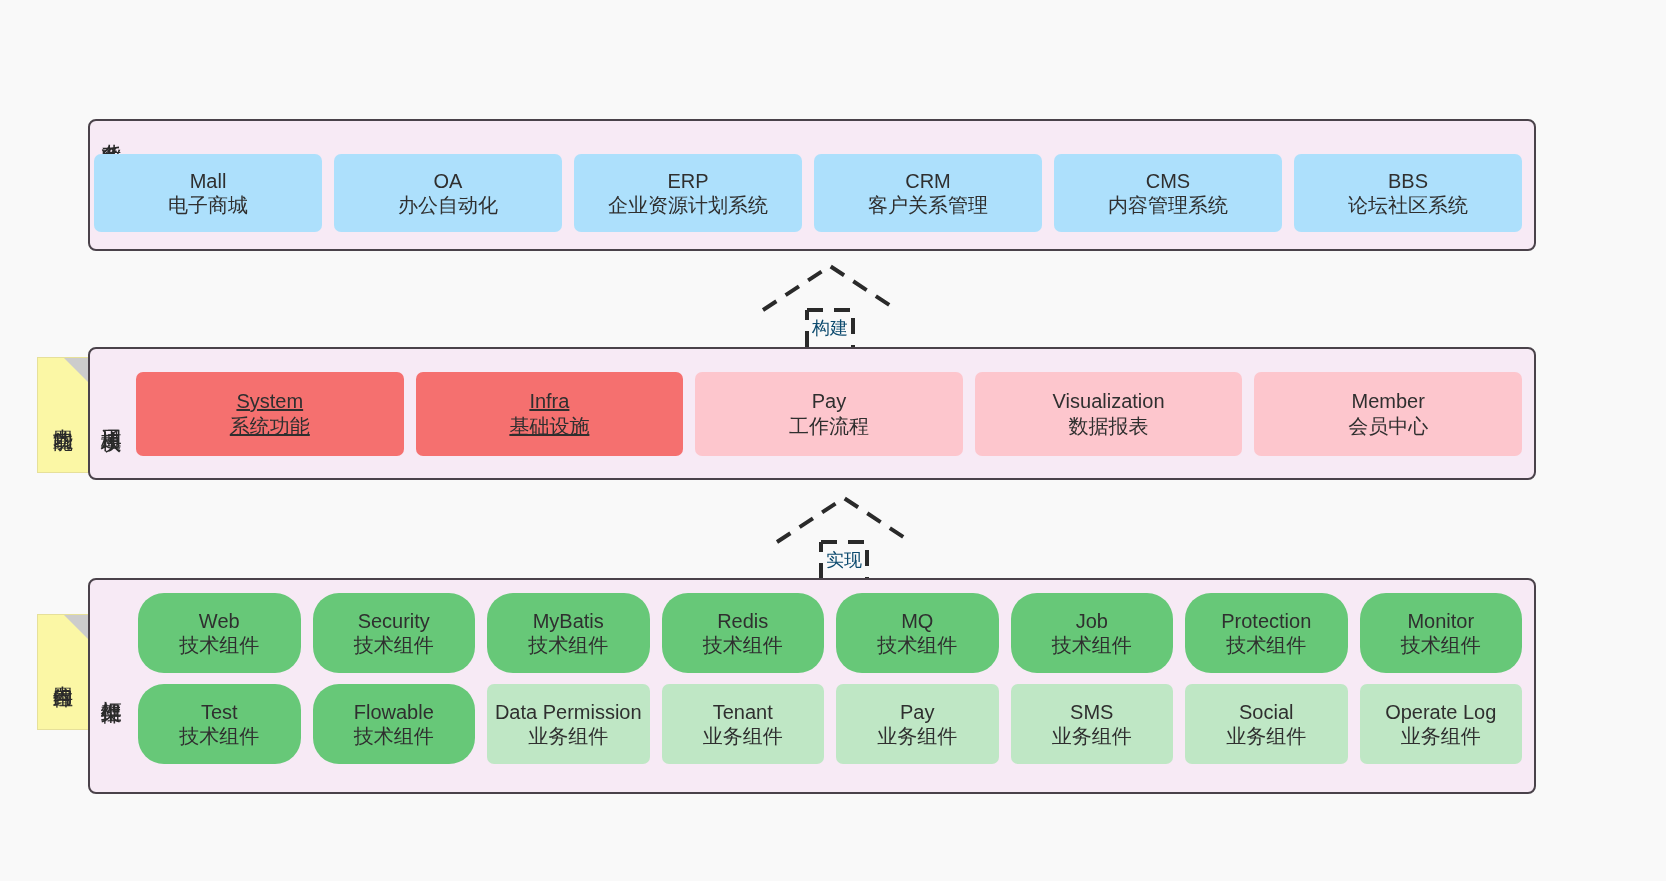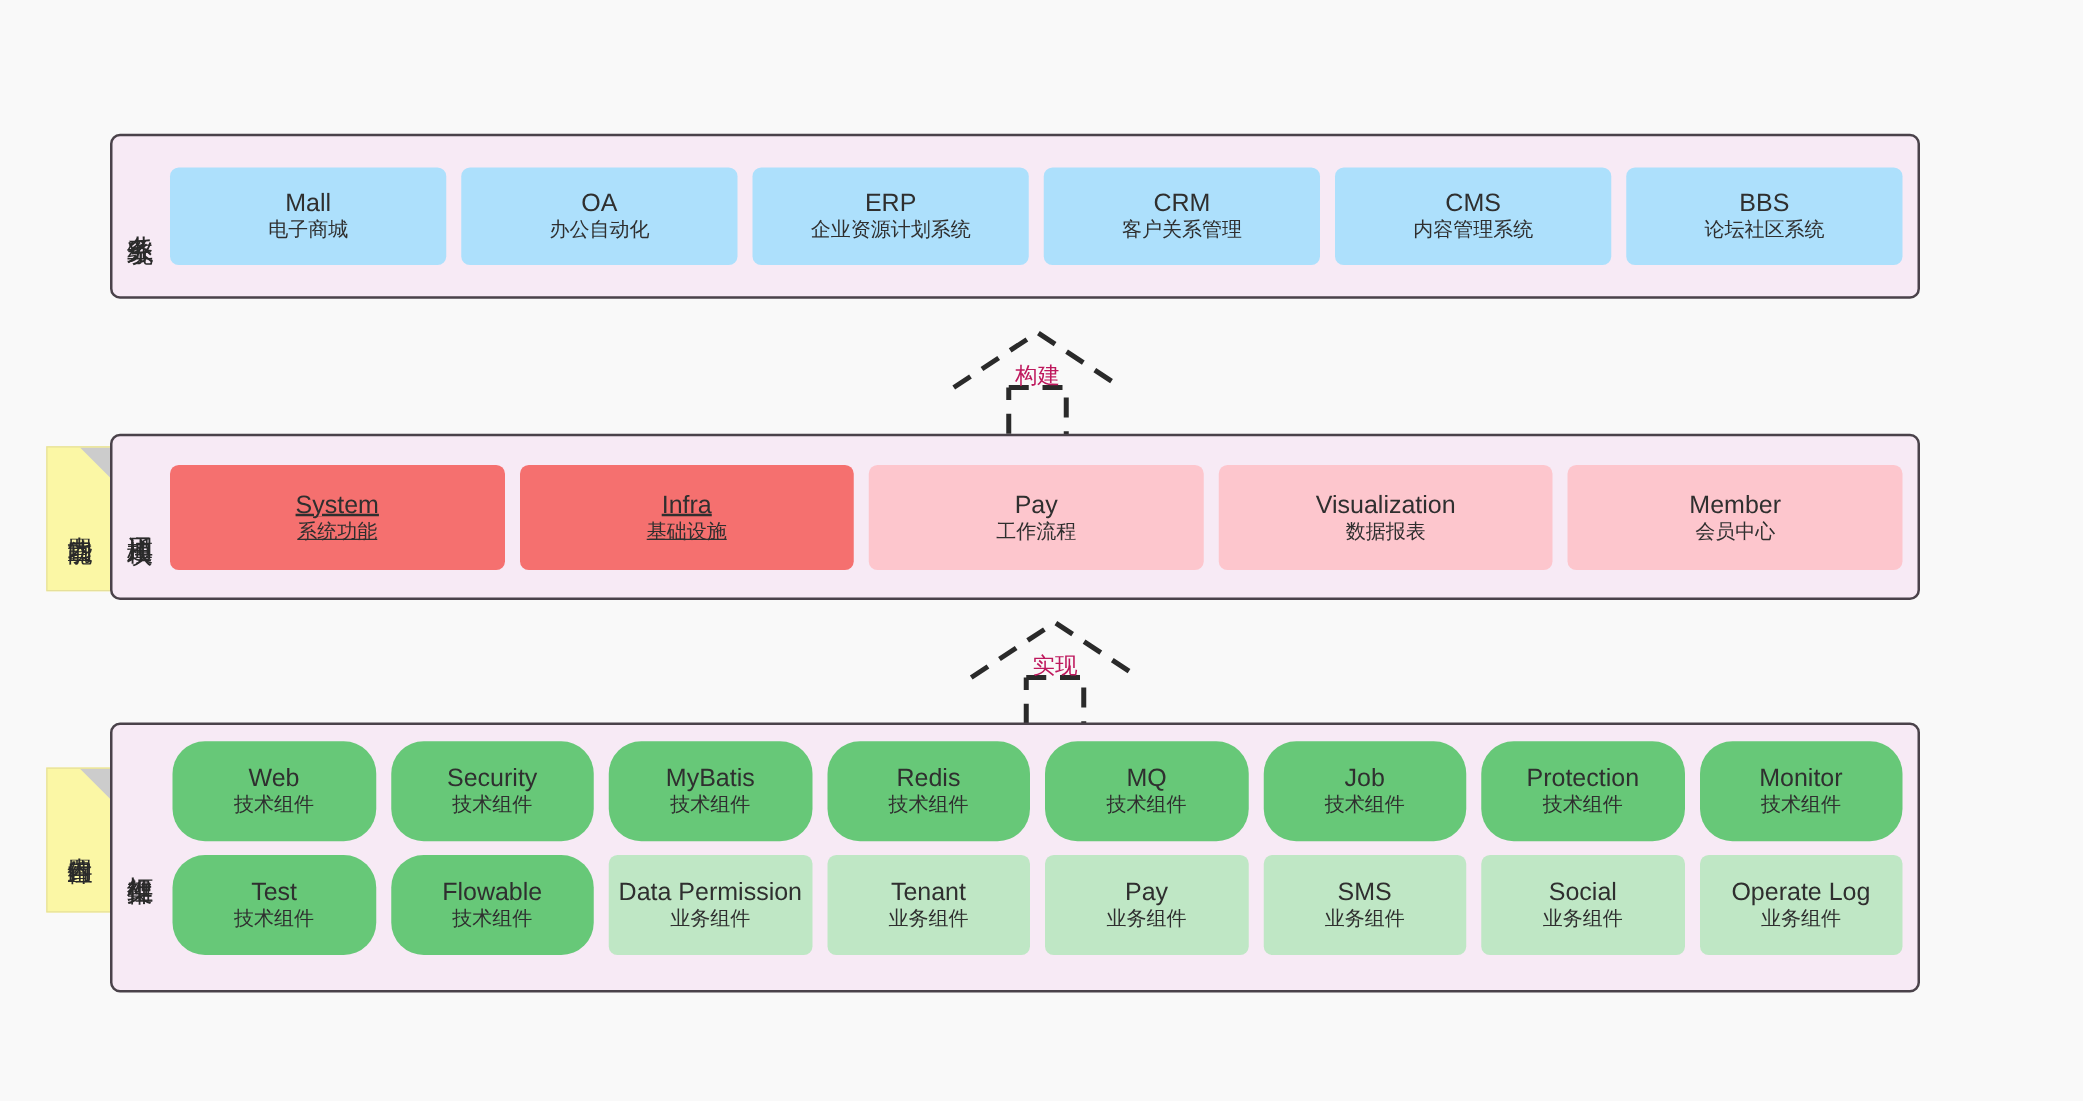--- a/index.html
+++ b/index.html
@@ -57,21 +57,21 @@
     display: flex;
     flex-direction: column;
     align-items: center;
     justify-content: center;
     text-align: center;
     color: #2f2f2f;
     padding: 6px 4px;
     line-height: 1.22;
   }
   .node .title { font-size: 20px; }
-  .node .sub   { font-size: 16px; }
+  .node .sub   { font-size: 20px; }
 
   .layer-biz .node   { height: 78px; background: #ade0fc; }
   .layer-mod .node   { height: 84px; }
   .layer-fw  .node   { height: 80px; }
 
   .c-blue      { background: #ade0fc; }
   .c-red       { background: #f5706f; text-decoration: underline; }
   .c-pink      { background: #fdc6cd; }
   .c-green     { background: #67c878; border-radius: 26px; }
   .c-greenlite { background: #bfe7c5; }
@@ -104,30 +104,31 @@
 
   
   .connector { position: absolute; }
   .connector svg { display: block; overflow: visible; }
   .connector .conn-label {
     position: absolute;
     left: 50%;
     transform: translateX(-50%);
     background: transparent;
     font-size: 18px;
-    color: #be185d;
+    color: #0c4a6e;
     white-space: nowrap;
+    margin-top: 28px;
   }
 </style>
 </head>
 <body>
 
 <div id="stage">
 
-  <div class="layer layer-biz" style="left:88px; top:107px; width:1448px; height:132px;">
+  <div class="layer layer-biz" style="left:88px; top:119px; width:1448px; height:132px;flex-direction:column;">
     <div class="layer-title">业务系统</div>
     <div class="layer-body">
 
       <div class="node c-blue">
         <span class="title">Mall</span>
         <span class="sub">电子商城</span>
       </div>
       <div class="node c-blue">
         <span class="title">OA</span>
         <span class="sub">办公自动化</span>

